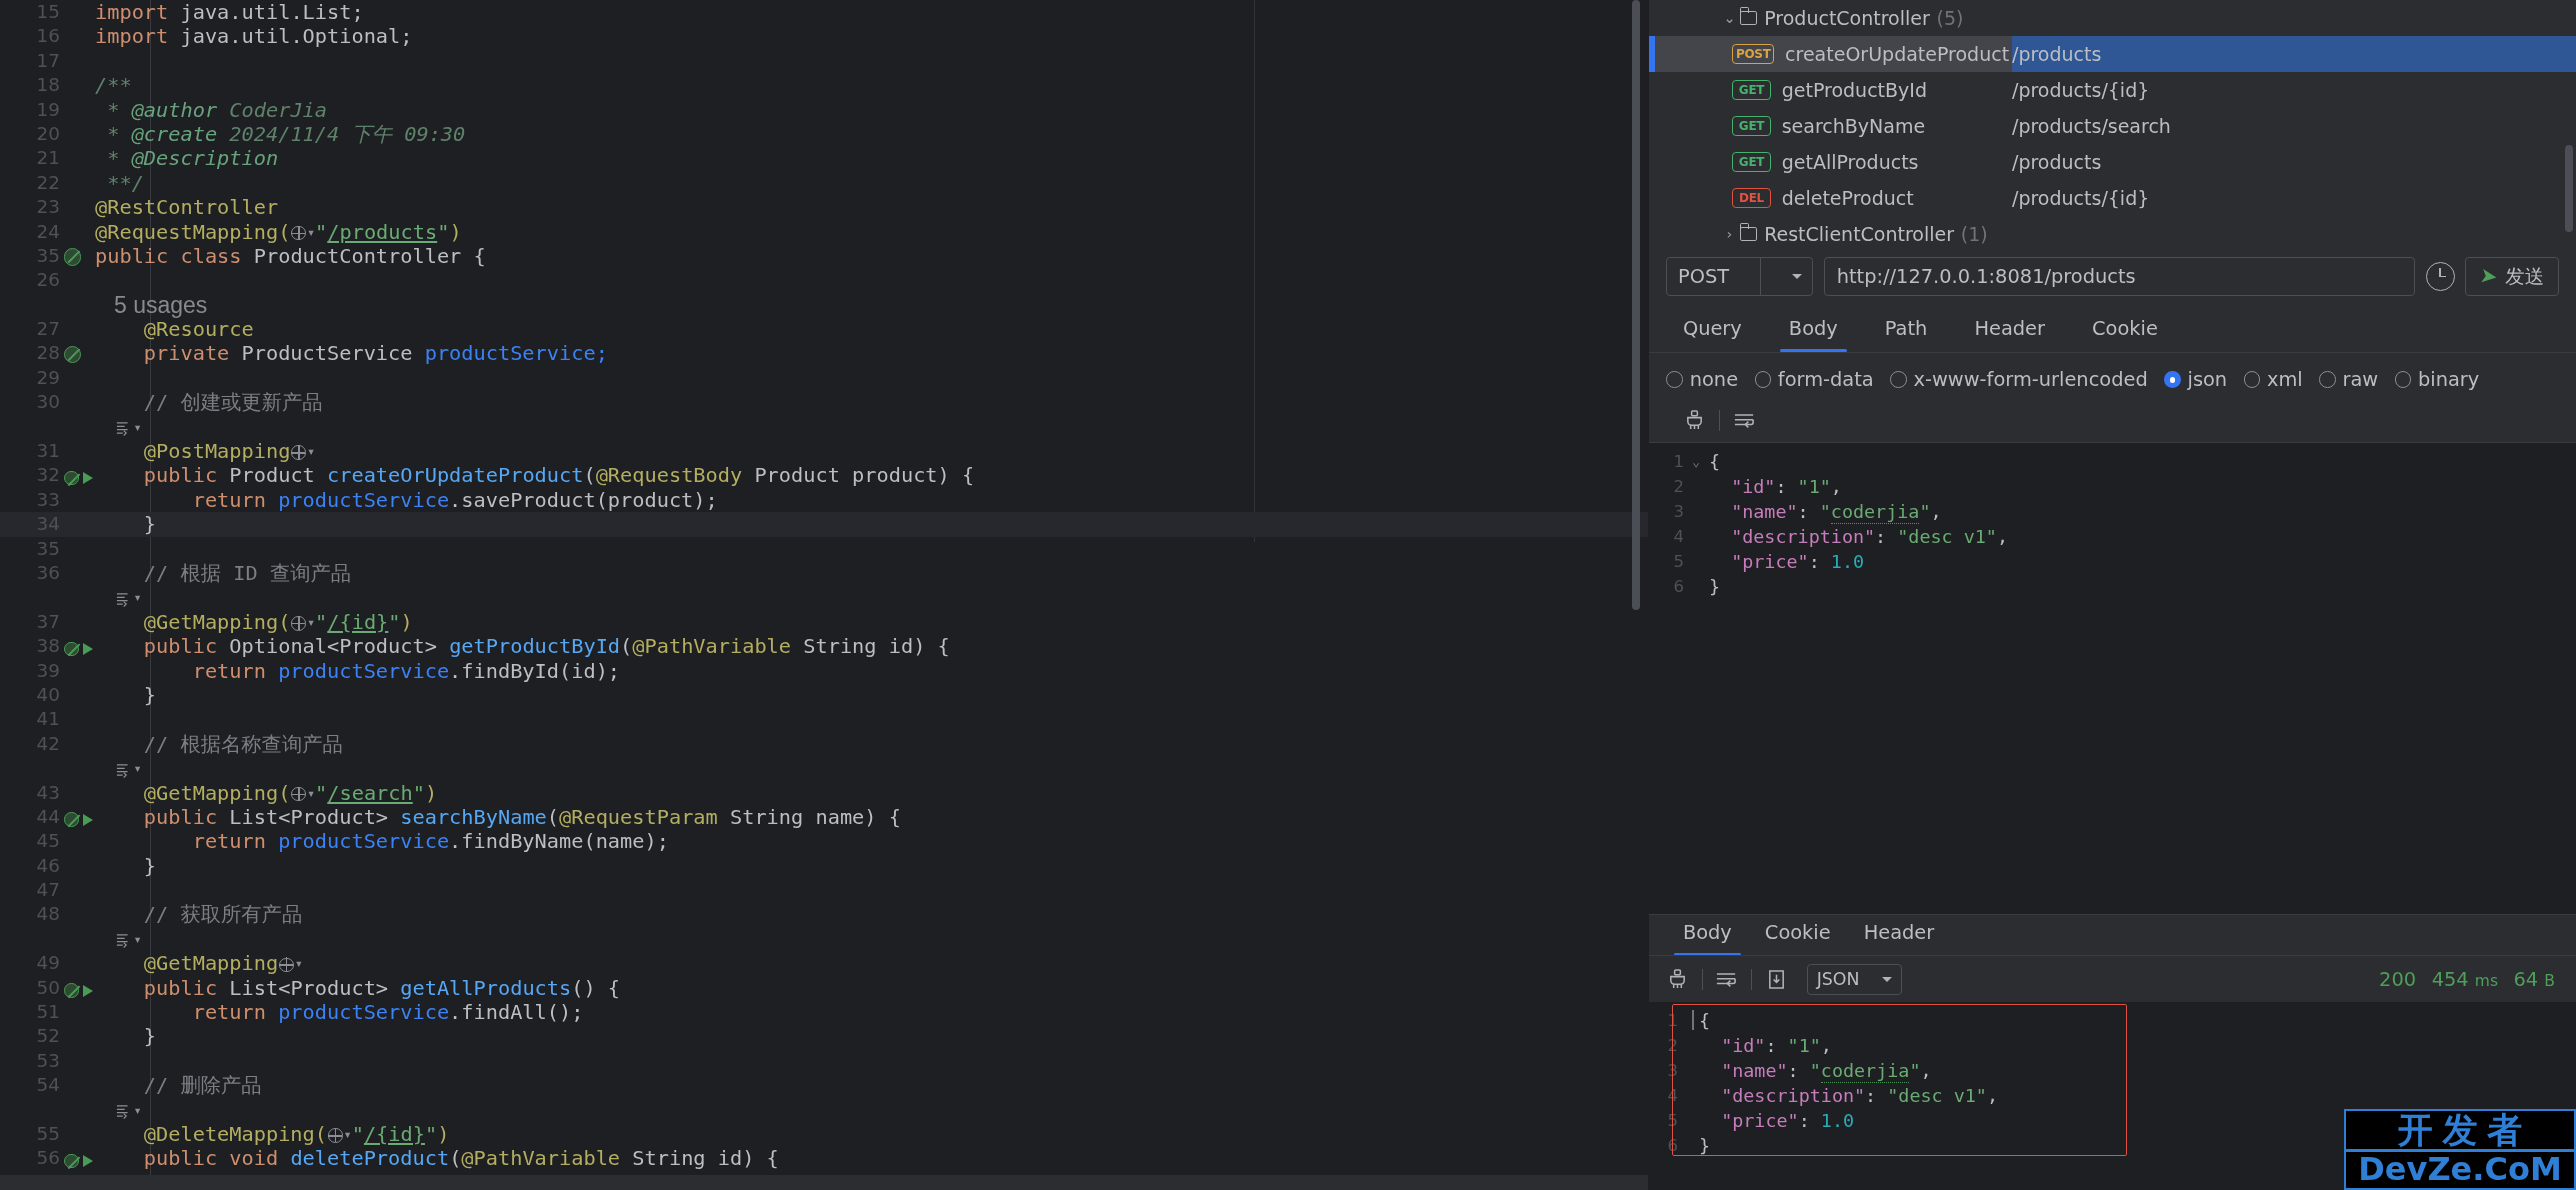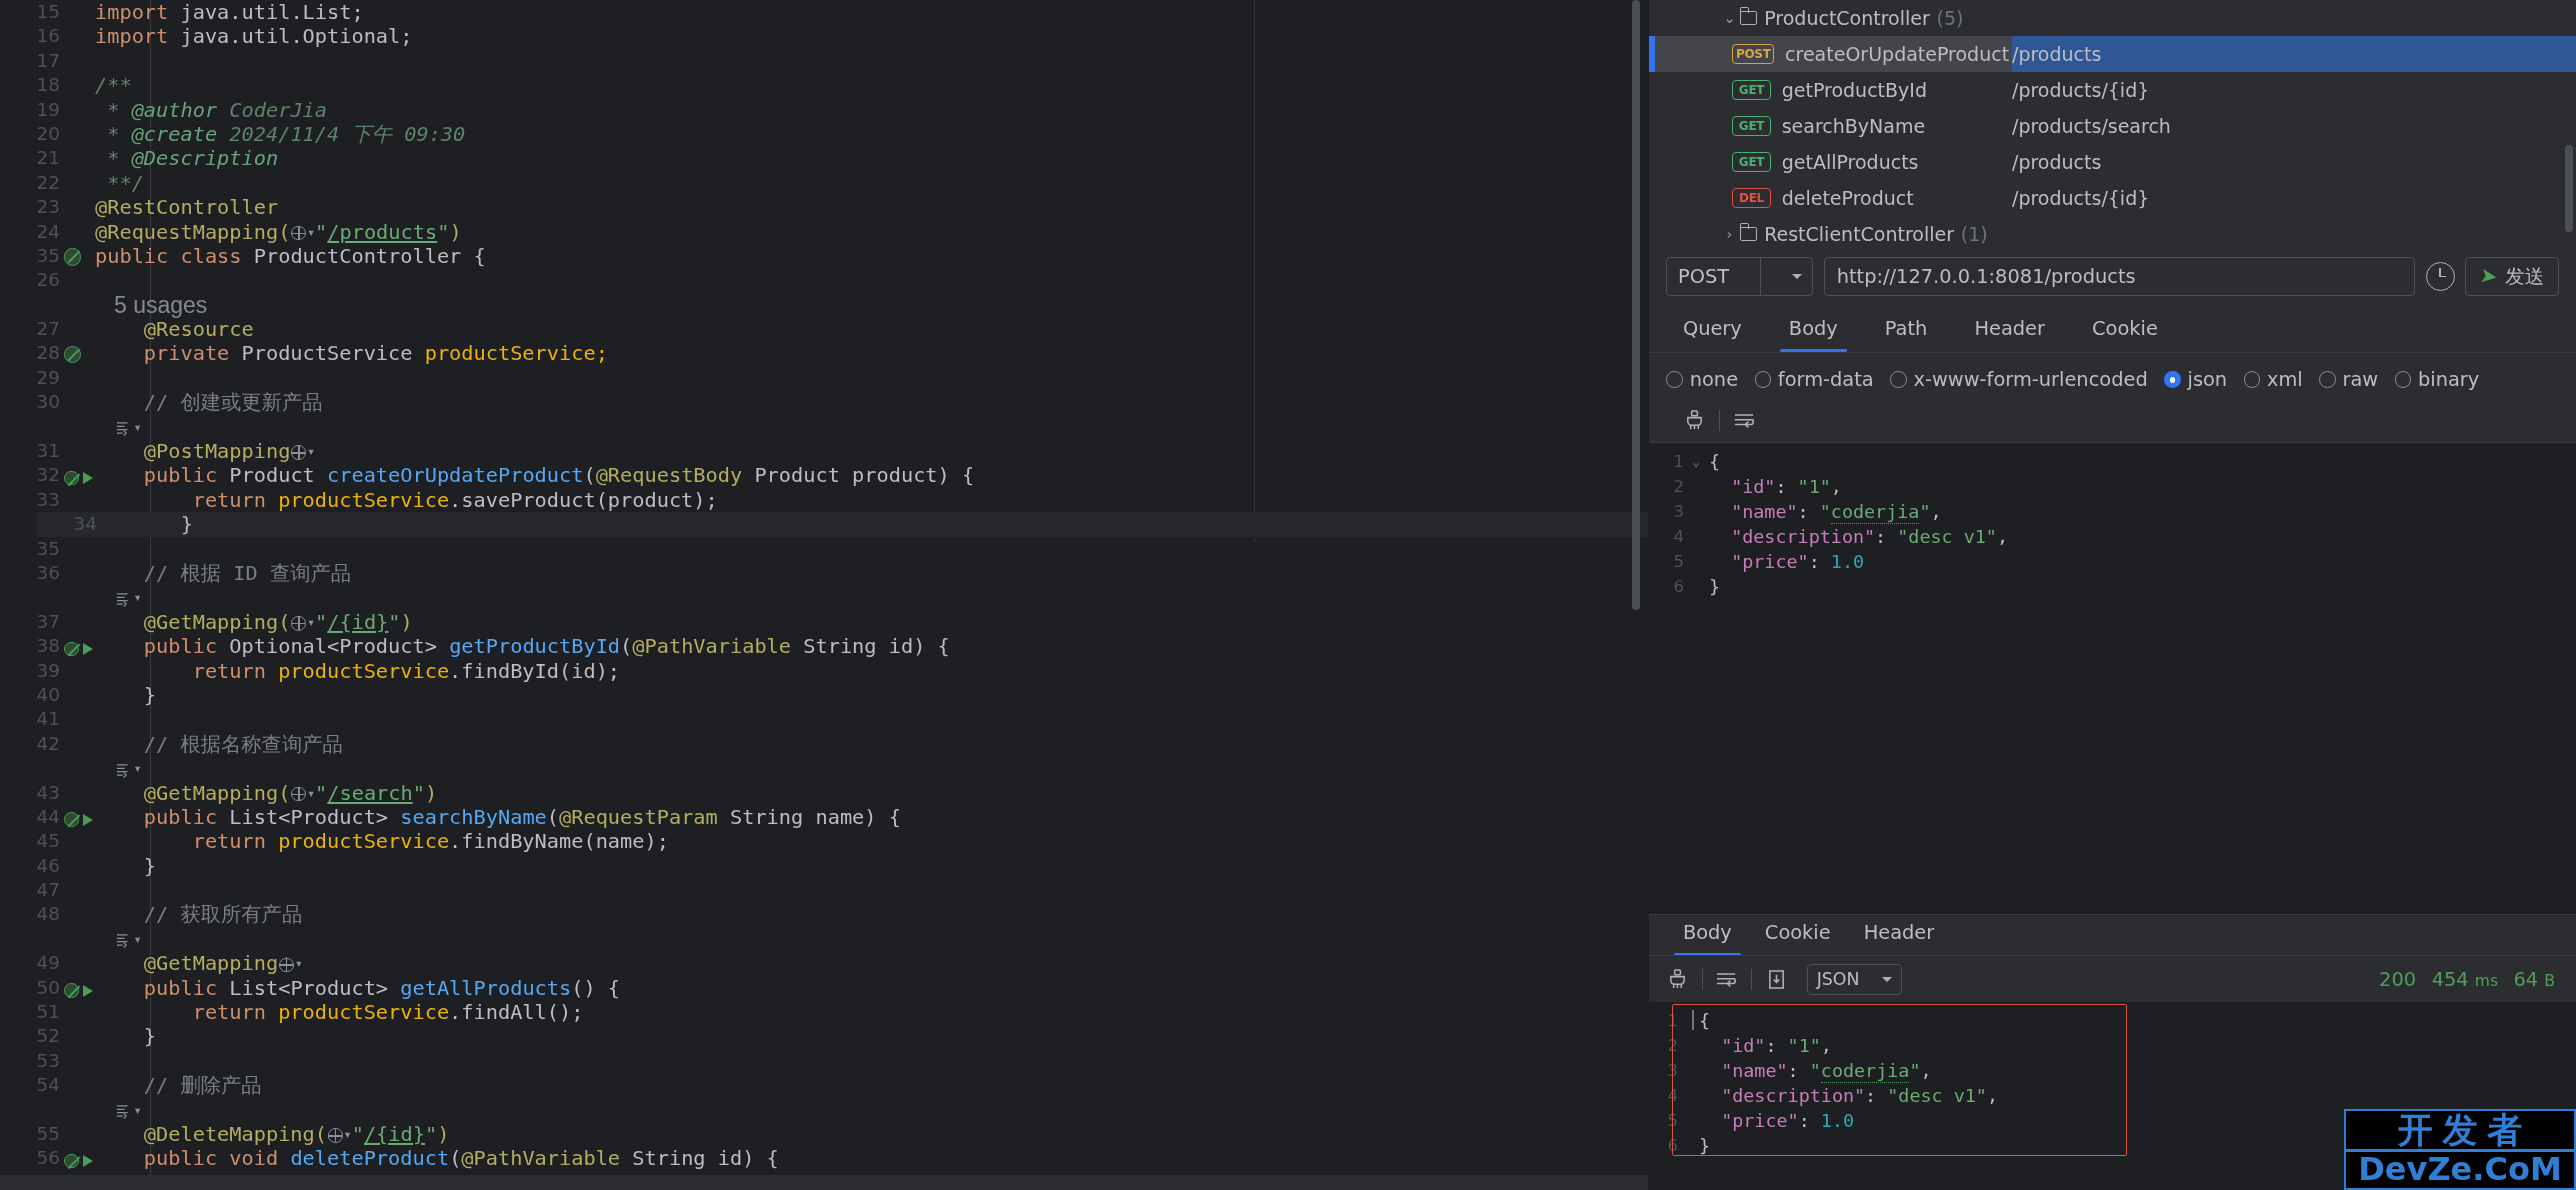--- a/index.html
+++ b/index.html
@@ -24,21 +24,21 @@
     font-family: "DejaVu Sans Mono", monospace;
     font-size: 20.3px;
     line-height: 24.4px;
   }
   .line {
     position: relative;
     height: 24.4px;
     white-space: pre;
     display: block;
   }
-  .line.hl { background: #26282e; margin-left: 37px; }
+  .line.hl { background: #26282e; }
   .gutter-num {
     position: absolute; left: 0; top: 0;
     width: 60px; text-align: right;
     color: #4e5157; font-size: 18.4px;
     font-family: "DejaVu Sans", sans-serif;
     line-height: 24.4px;
   }
   .gutter-icons {
     position: absolute; left: 64px; top: 0;
     width: 56px; height: 24.4px;
@@ -57,21 +57,21 @@
 
   
   .kw   { color: #cf8e6d; }        
   .ann  { color: #b3ae60; }        
   .str  { color: #6aab73; }        
   .cmt  { color: #7a7e85; }        
   .jdoc { color: #5f826b; font-style: italic; }
   .jtag { color: #67a37c; font-style: italic; }
   .typ  { color: #bcbec4; }
   .mth  { color: #56a8f5; }        
-  .fld  { color: #eab308; }
+  .fld  { color: #3b82f6; }
   .pln  { color: #bcbec4; }
   .lnk  { color: #6aab73; text-decoration: underline; }
   .hint { color: #868a91; font-family:Liberation Sans, sans-serif; font-size:23px;}
 
   .globe {
     display:inline-block; vertical-align:-1.9px;
     width:14.5px;height:14.5px;border-radius:50%;
     border:1.4px solid #8a8f96; position:relative; margin:0 1px;
   }
   .globe:before{content:"";position:absolute;left:5.8px;top:-1.4px;width:1.4px;height:14.5px;background:#8a8f96;}

